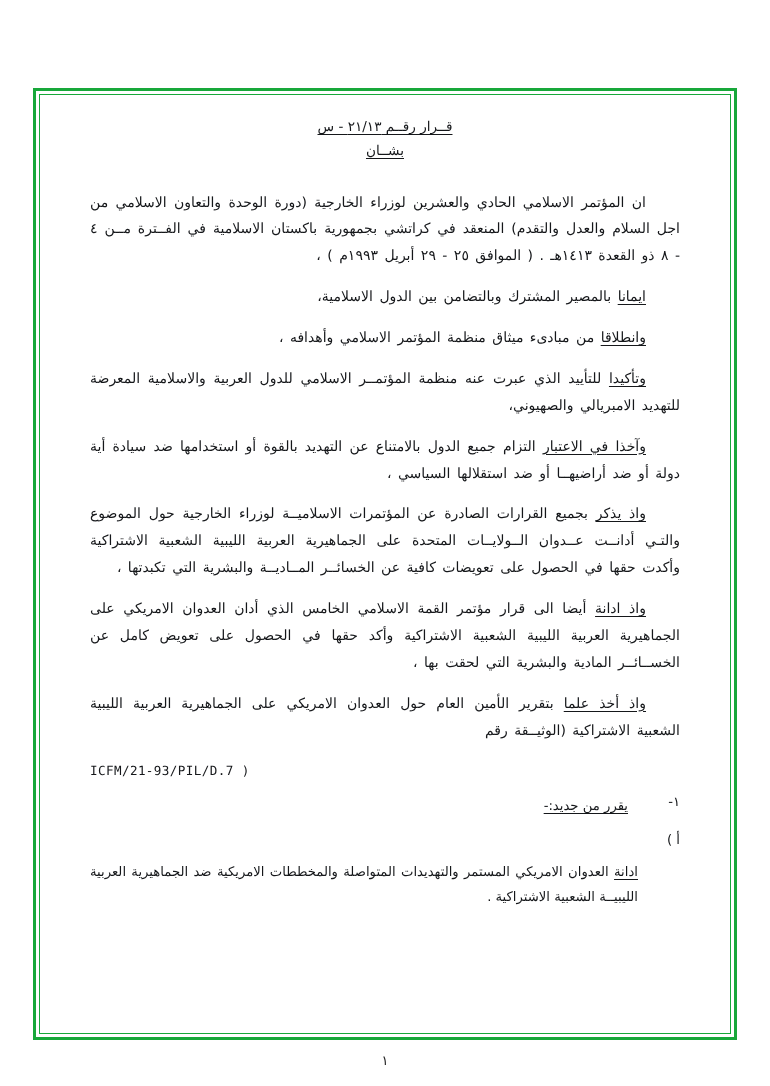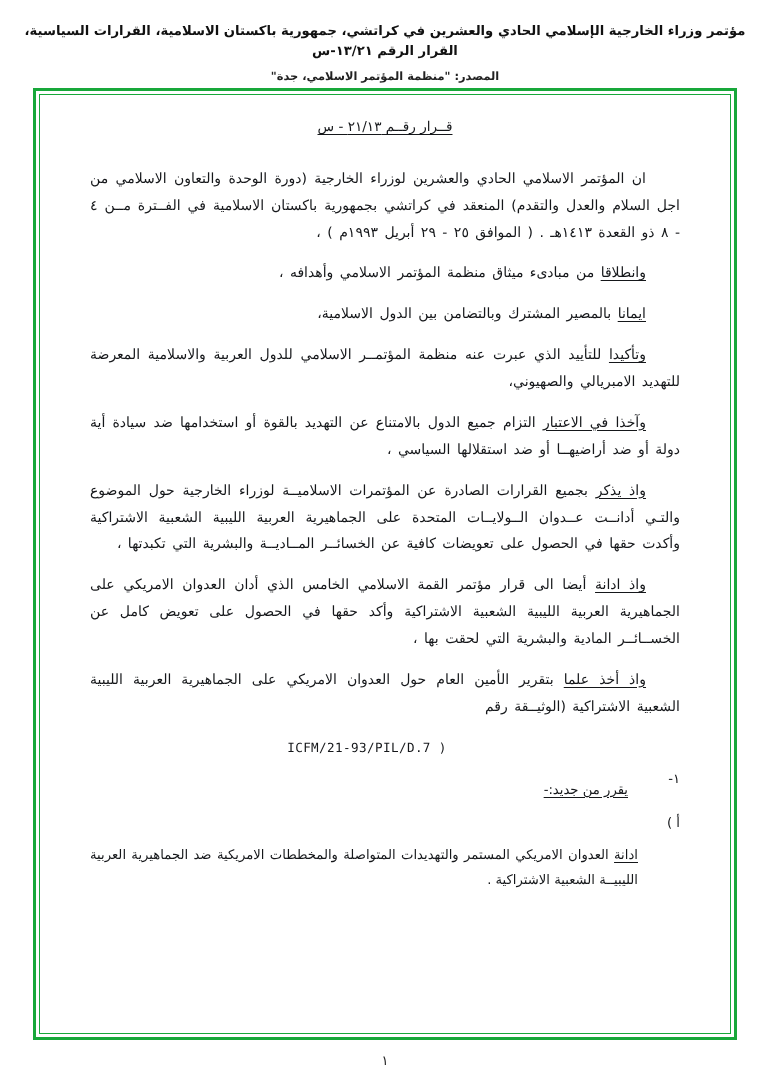--- a/index.html
+++ b/index.html
@@ -122,21 +122,20 @@
   .numbered .num {
     width: 30px;
     flex: 0 0 30px;
     text-align: right;
     padding-top: 1px;
   }
   .numbered .ntext {
     flex: 1 1 auto;
     padding-right: 22px;
     line-height: 1.9;
-    margin-top: 7px;
   }
   .sub {
     display: flex;
     flex-direction: row;
     align-items: flex-start;
     margin-top: 12px;
     font-size: 13.2px;
     letter-spacing: 0.6px;
   }
   .sub .slabel {
@@ -147,21 +146,21 @@
   }
   .sub .stext {
     flex: 1 1 auto;
     padding-right: 12px;
     line-height: 1.9;
     text-align: justify;
     margin-top: 28px;
   }
   .code-line {
     direction: ltr;
-    text-align: center;
+    text-align: left;
     font-family: "DejaVu Sans Mono", monospace;
     font-size: 12.6px;
     letter-spacing: 0.4px;
     padding-right: 36px;
     margin-top: -6px;
   }
 
   
   .folio {
     position: absolute;
@@ -174,40 +173,37 @@
   }
 
   
   .doc, .header { text-rendering: geometricPrecision; }
 </style>
 </head>
 <body>
 
 <div class="page">
 
-  <div class="header">
-    <div class="line1">مؤتمر وزراء الخارجية الإسلامي الحادي والعشرين في كراتشي، جمهورية باكستان الاسلامية، القرارات السياسية، القرار الرقم ١٣/٢١-س</div>
-    <div class="line2">المصدر: "منظمة المؤتمر الاسلامي، جدة"</div>
-  </div>
 
   <div class="frame">
     <div class="frame-inner"></div>
   </div>
 
   <div class="doc">
 
     <div class="title-block">
       <div class="u t-res">قــرار رقــم ٢١/١٣ - س</div>
+      <div class="u t-about">بشــان</div>
     </div>
 
     <p class="para indent"><span>ان المؤتمر الاسلامي الحادي والعشرين لوزراء الخارجية (دورة الوحدة والتعاون الاسلامي من اجل السلام والعدل والتقدم) المنعقد في كراتشي بجمهورية باكستان الاسلامية في الفــترة مــن ٤ - ٨ ذو القعدة ١٤١٣هـ . ( الموافق ٢٥ - ٢٩ أبريل ١٩٩٣م ) ،</span></p>
 
+    <p class="para indent"><span class="lead">ايمانا</span><span> بالمصير المشترك وبالتضامن بين الدول الاسلامية،</span></p>
+
     <p class="para indent"><span class="lead">وانطلاقا</span><span> من مبادىء ميثاق منظمة المؤتمر الاسلامي وأهدافه ،</span></p>
-
-    <p class="para indent"><span class="lead">ايمانا</span><span> بالمصير المشترك وبالتضامن بين الدول الاسلامية،</span></p>
 
     <p class="para indent"><span class="lead">وتأكيدا</span><span> للتأييد الذي عبرت عنه منظمة المؤتمــر الاسلامي للدول العربية والاسلامية المعرضة للتهديد الامبريالي والصهيوني،</span></p>
 
     <p class="para indent"><span class="lead">وآخذا في الاعتبار</span><span> التزام جميع الدول بالامتناع عن التهديد بالقوة أو استخدامها ضد سيادة أية دولة أو ضد أراضيهــا أو ضد استقلالها السياسي ،</span></p>
 
     <p class="para indent"><span class="lead">واذ يذكر</span><span> بجميع القرارات الصادرة عن المؤتمرات الاسلاميــة لوزراء الخارجية حول الموضوع والتـي أدانــت عــدوان الــولايــات المتحدة على الجماهيرية العربية الليبية الشعبية الاشتراكية وأكدت حقها في الحصول على تعويضات كافية عن الخسائــر المــاديــة والبشرية التي تكبدتها ،</span></p>
 
     <p class="para indent"><span class="lead">واذ ادانة</span><span> أيضا الى قرار مؤتمر القمة الاسلامي الخامس الذي أدان العدوان الامريكي على الجماهيرية العربية الليبية الشعبية الاشتراكية وأكد حقها في الحصول على تعويض كامل عن الخســائــر المادية والبشرية التي لحقت بها ،</span></p>
 
     <p class="para indent small-gap"><span class="lead">واذ أخذ علما</span><span> بتقرير الأمين العام حول العدوان الامريكي على الجماهيرية العربية الليبية الشعبية الاشتراكية (الوثيــقة رقم</span></p>

